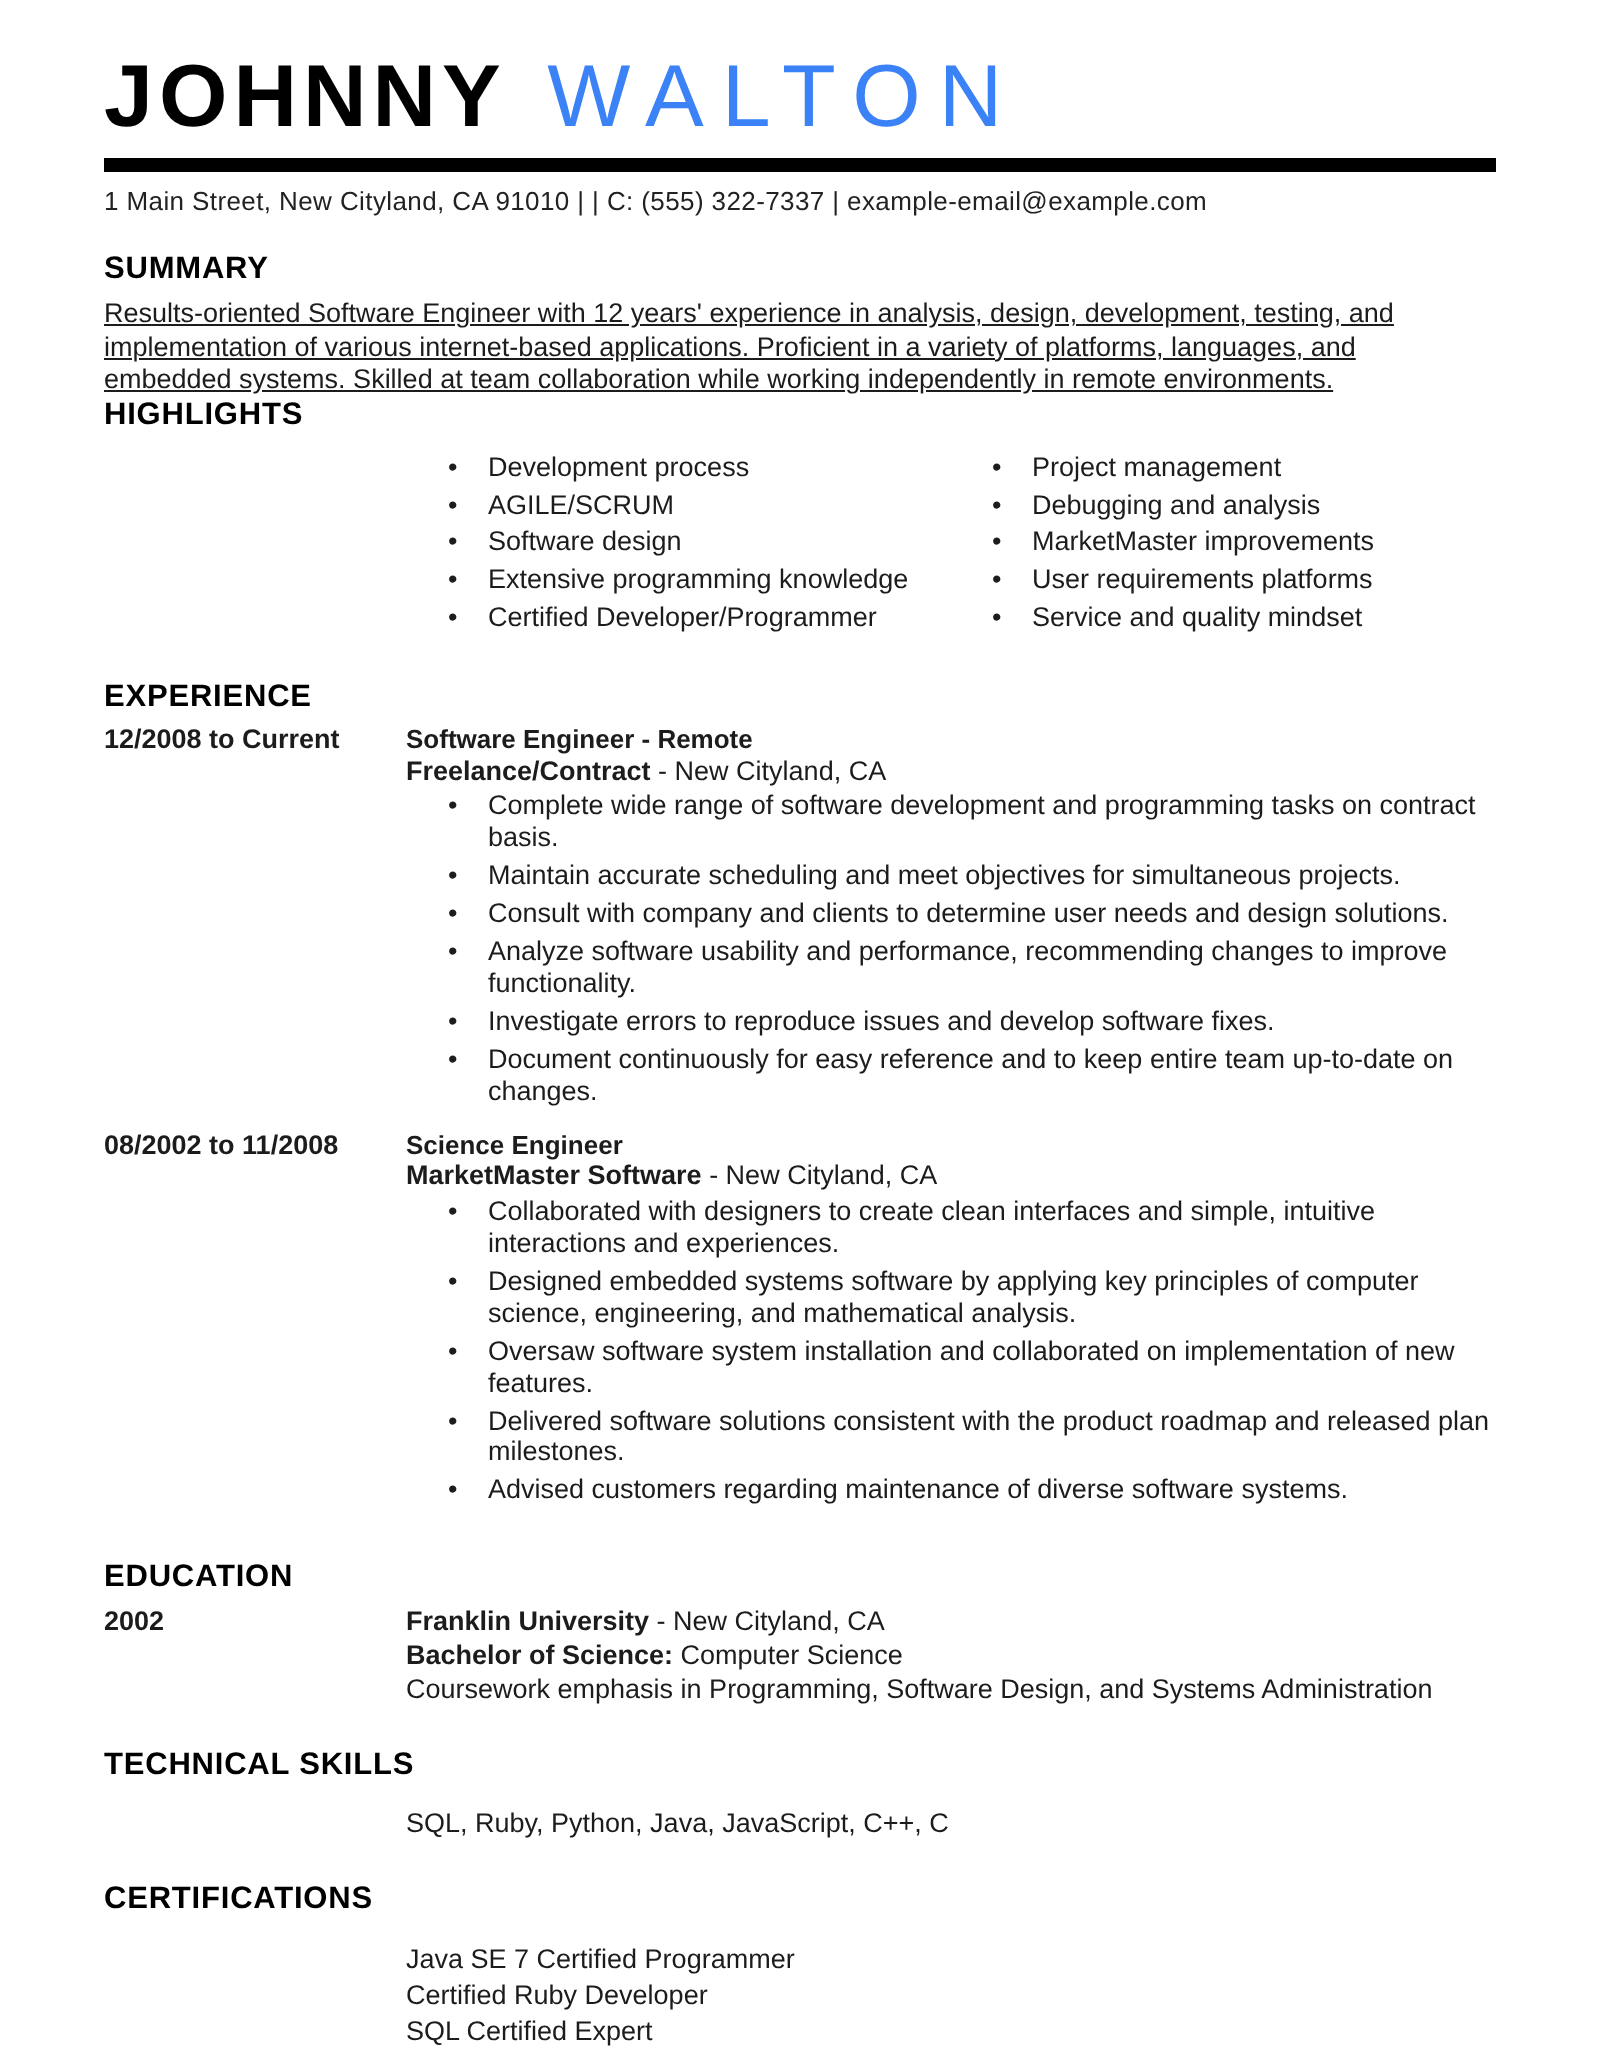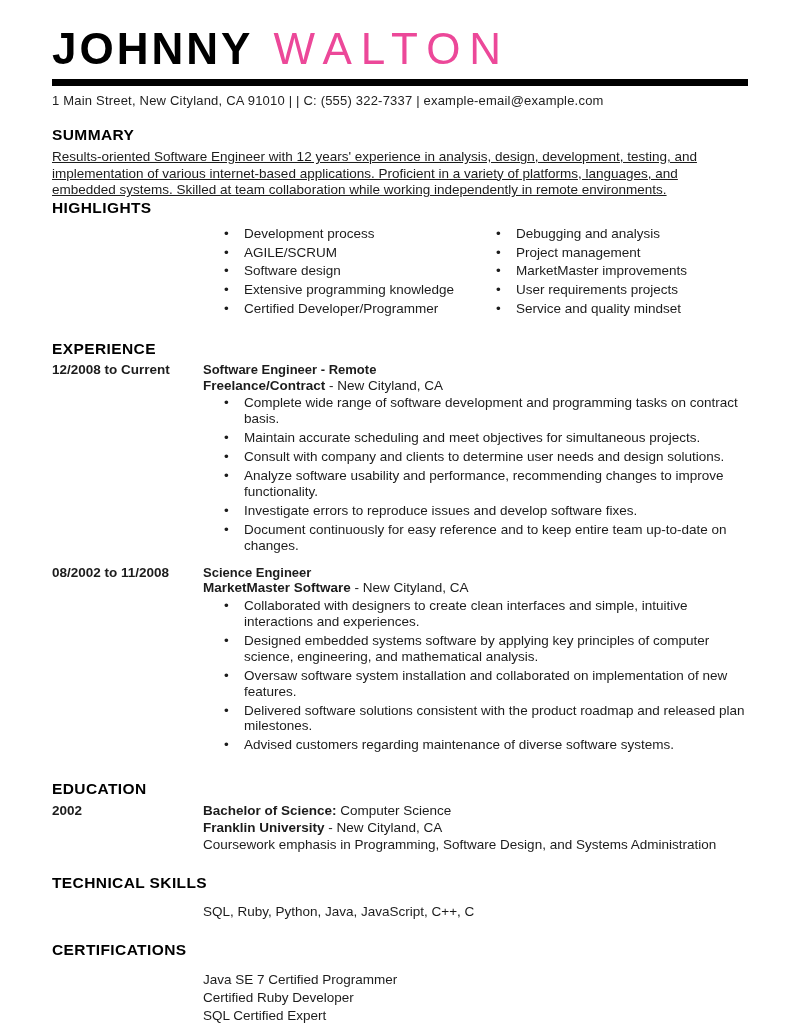--- a/index.html
+++ b/index.html
@@ -25,21 +25,21 @@
   }
   .name .first {
     font-weight: 800;
     letter-spacing: 3px;
     color: #000000;
   }
   .name .last {
     font-weight: 400;
     letter-spacing: 9px;
     margin-left: 8px;
-    color: #ec4899;
+    color: #3b82f6;
   }
   .header-rule {
     height: 7px;
     background: #000000;
     margin: 7px 0 7px 0;
   }
   .contact-line {
     font-size: 13px;
     color: #222222;
     letter-spacing: 0.2px;
@@ -149,24 +149,24 @@
     <h2 class="section-heading">HIGHLIGHTS</h2>
     <div class="hl-cols">
       <ul class="bullets hl-col-1">
         <li>Development process</li>
         <li>AGILE/SCRUM</li>
         <li>Software design</li>
         <li>Extensive programming knowledge</li>
         <li>Certified Developer/Programmer</li>
       </ul>
       <ul class="bullets hl-col-2">
+        <li>Project management</li>
         <li>Debugging and analysis</li>
-        <li>Project management</li>
         <li>MarketMaster improvements</li>
-        <li>User requirements projects</li>
+        <li>User requirements platforms</li>
         <li>Service and quality mindset</li>
       </ul>
     </div>
   </section>
 
   <section class="experience-section">
     <h2 class="section-heading">EXPERIENCE</h2>
 
     <div class="exp-row job">
       <div class="date-col">12/2008 to Current</div>
@@ -203,24 +203,24 @@
       </div>
     </div>
   </section>
 
   <section class="education-section">
     <h2 class="section-heading">EDUCATION</h2>
     <div class="edu-row">
       <div class="date-col">2002</div>
       <div class="edu-content">
         <div>
+          <span class="edu-school">Franklin University</span><span> - New Cityland, CA</span>
+        </div>
+        <div>
           <span class="edu-degree">Bachelor of Science:</span><span> Computer Science</span>
-        </div>
-        <div>
-          <span class="edu-school">Franklin University</span><span> - New Cityland, CA</span>
         </div>
         <div>Coursework emphasis in Programming, Software Design, and Systems Administration</div>
       </div>
     </div>
   </section>
 
   <section class="skills-section">
     <h2 class="section-heading">TECHNICAL SKILLS</h2>
     <div class="indented-block">SQL, Ruby, Python, Java, JavaScript, C++, C</div>
   </section>

